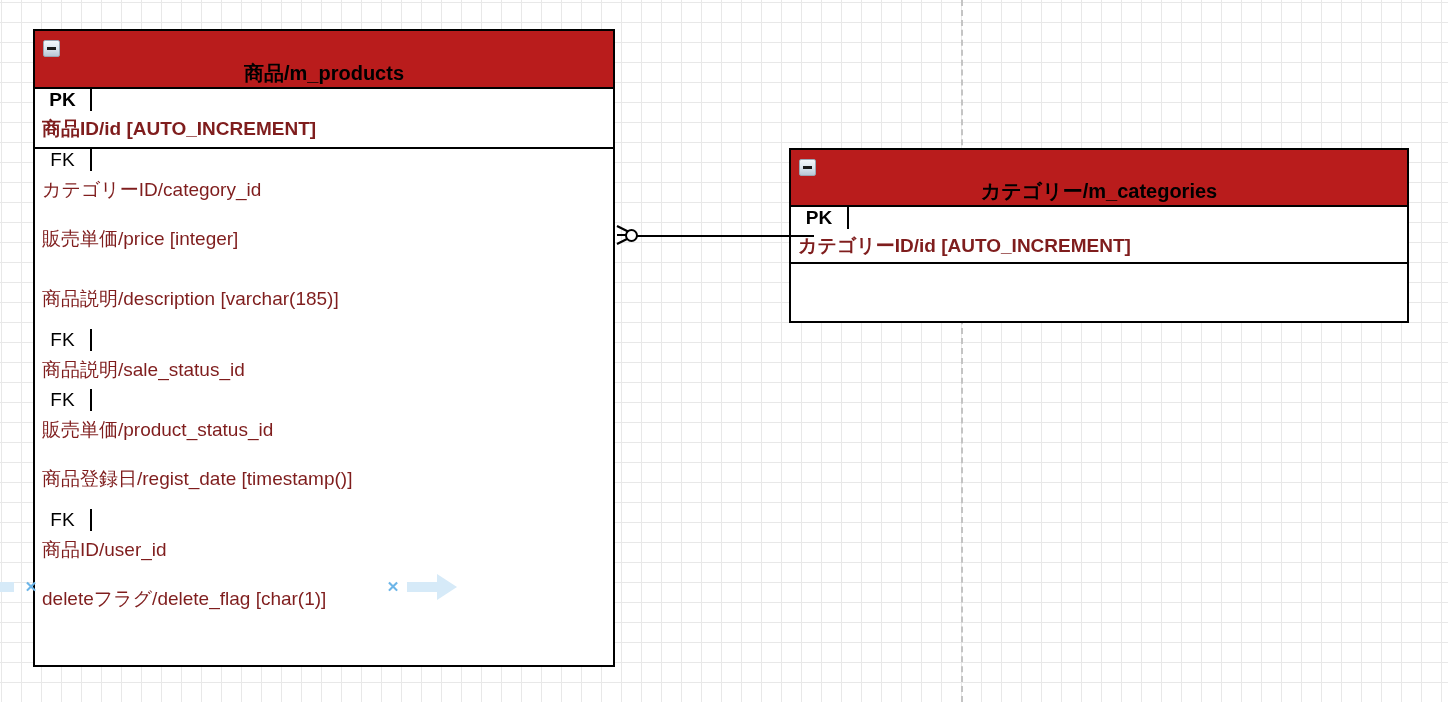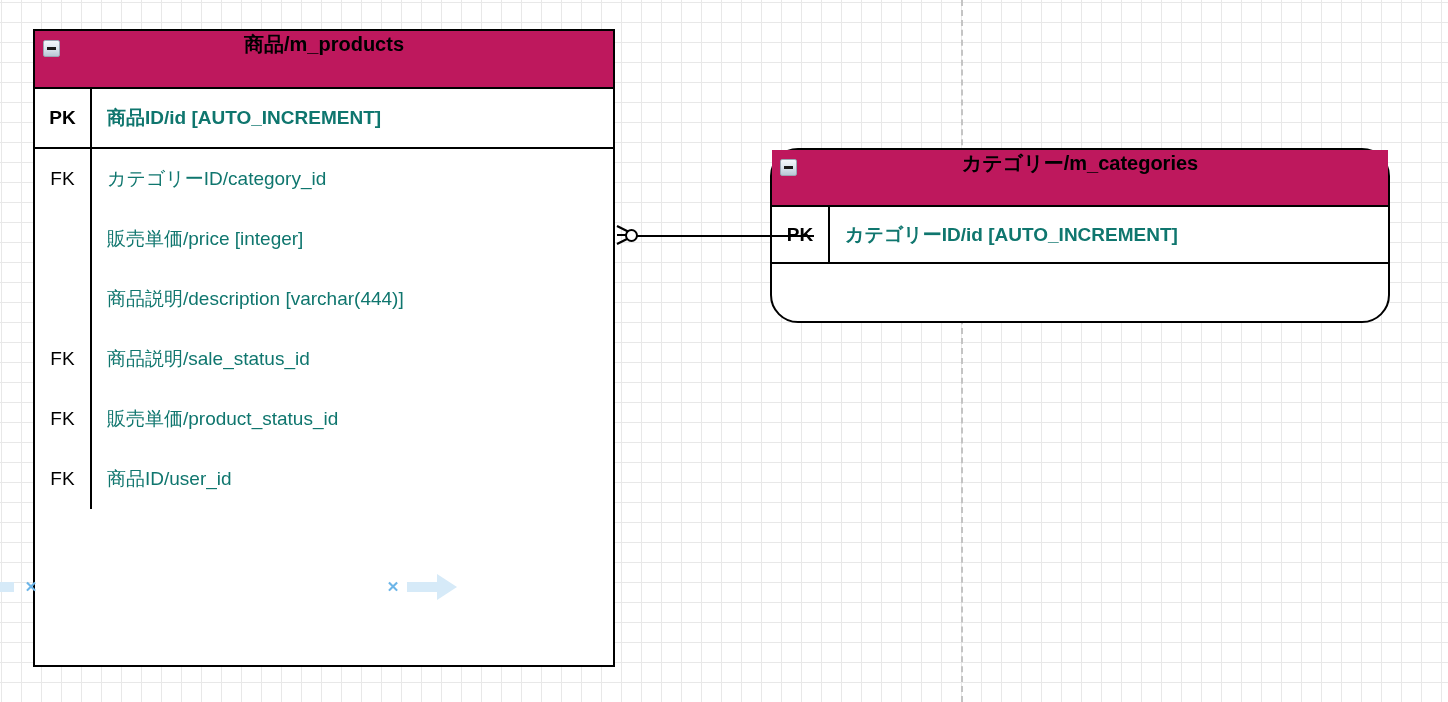--- a/index.html
+++ b/index.html
@@ -52,23 +52,23 @@
     position: absolute;
     box-sizing: border-box;
     border: 2px solid #000000;
     background: #ffffff;
   }
   .entity-header {
     position: relative;
     box-sizing: border-box;
     height: 58px;
     border-bottom: 2px solid #000000;
-    background: #be185d;
-    display: flex;
-    align-items: flex-start;
+    background: #b91c1c;
+    display: flex;
+    align-items: flex-end;
     justify-content: center;
   }
   .entity-title {
     font-size: 20px;
     font-weight: bold;
     color: #000000;
     letter-spacing: 0px;
     white-space: nowrap;
   }
   .collapse-btn {
@@ -90,53 +90,54 @@
     width: 9px;
     height: 3px;
     background: #1a1a1a;
   }
 
   .entity-row {
     display: flex;
     box-sizing: border-box;
     height: 60px;
     background: #ffffff;
+    flex-direction: column;
   }
   .entity-row.pk-row {
     border-bottom: 2px solid #000000;
   }
   .row-key {
     box-sizing: border-box;
     flex: 0 0 auto;
     display: flex;
     align-items: center;
     justify-content: center;
     font-size: 19px;
     color: #000000;
     border-right: 2px solid #000000;
   }
   .row-key.bold { font-weight: bold; }
   .row-name {
     box-sizing: border-box;
     flex: 1 1 auto;
     display: flex;
     align-items: center;
-    padding-left: 15px;
+    padding-left: 7px;
     font-size: 19px;
-    color: #0f766e;
+    color: #7f1d1d;
     white-space: nowrap;
   }
   .row-name.bold { font-weight: bold; }
 
   
   #entity-products { left: 33px; top: 29px; width: 582px; height: 638px; }
   #entity-products .row-key { width: 57px; }
 
   
-  #entity-categories { left: 770px; top: 148px; width: 620px; height: 175px; border-radius: 28px; }
+  #entity-categories { left: 789px; top: 148px; width: 620px; height: 175px; }
   #entity-categories .entity-header { height: 57px; }
   #entity-categories .row-key { width: 58px; }
   #entity-categories .entity-row { height: 57px; }
 
   
   .edge-line {
     position: absolute;
     left: 634px;
     top: 235px;
     width: 180px;
@@ -216,39 +217,47 @@
       <div class="row-name">カテゴリーID/category_id</div>
     </div>
 
     <div class="entity-row">
       <div class="row-key"></div>
       <div class="row-name">販売単価/price [integer]</div>
     </div>
 
     <div class="entity-row">
       <div class="row-key"></div>
-      <div class="row-name">商品説明/description [varchar(444)]</div>
+      <div class="row-name">商品説明/description [varchar(185)]</div>
     </div>
 
     <div class="entity-row">
       <div class="row-key">FK</div>
       <div class="row-name">商品説明/sale_status_id</div>
     </div>
 
     <div class="entity-row">
       <div class="row-key">FK</div>
       <div class="row-name">販売単価/product_status_id</div>
     </div>
 
+    <div class="entity-row">
+      <div class="row-key"></div>
+      <div class="row-name">商品登録日/regist_date [timestamp()]</div>
+    </div>
 
     <div class="entity-row">
       <div class="row-key">FK</div>
       <div class="row-name">商品ID/user_id</div>
     </div>
 
+    <div class="entity-row">
+      <div class="row-key"></div>
+      <div class="row-name">deleteフラグ/delete_flag [char(1)]</div>
+    </div>
 
   </div>
 
   <div class="entity" id="entity-categories">
 
     <div class="entity-header">
       <div class="collapse-btn">
         <span class="bar"></span>
       </div>
       <div class="entity-title">カテゴリー/m_categories</div>

